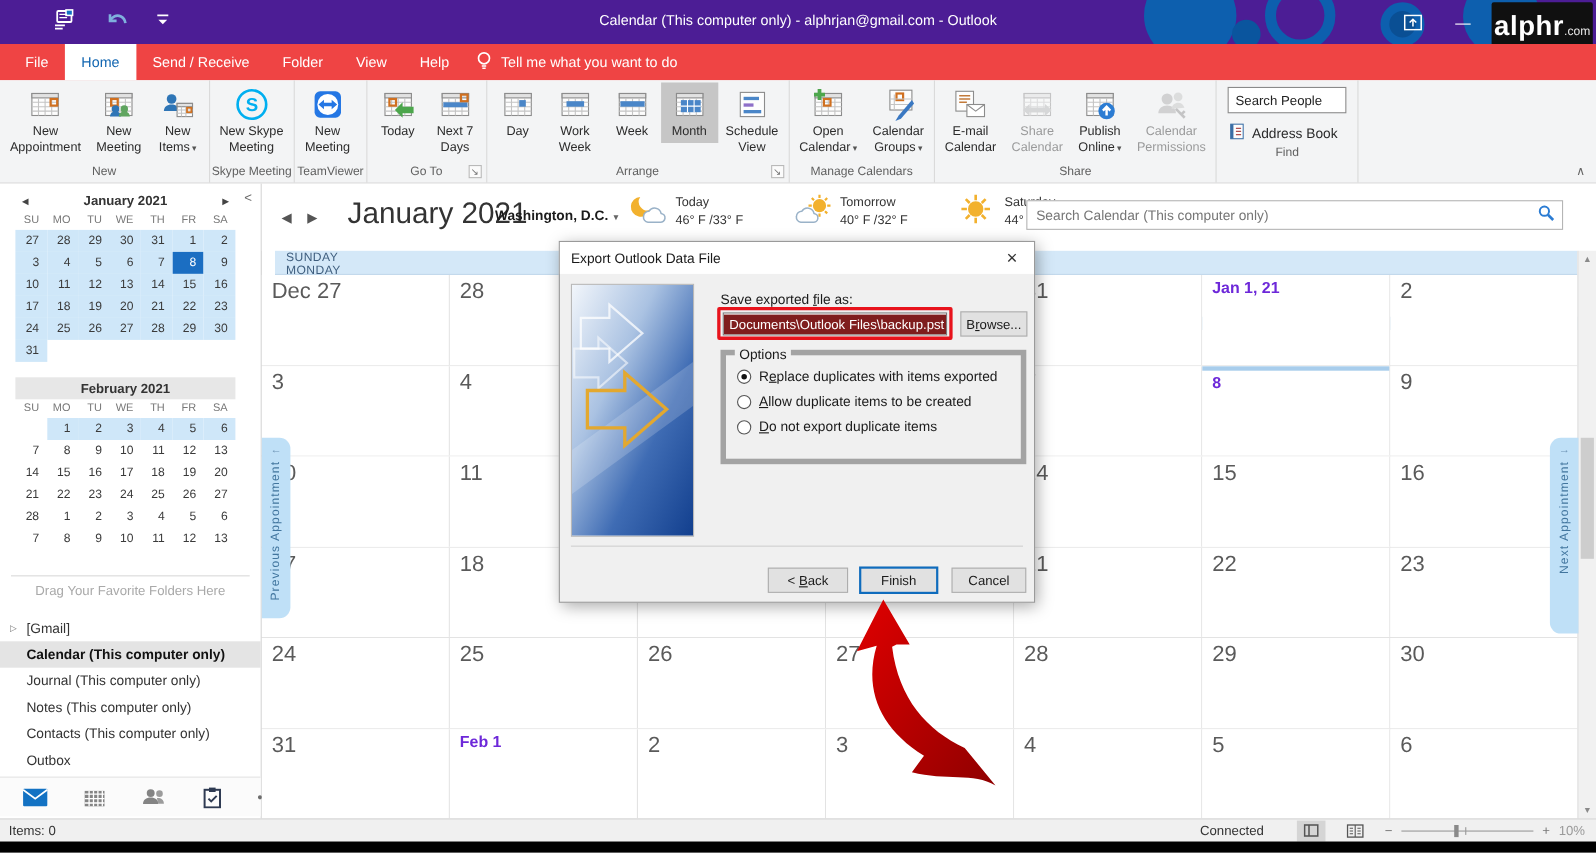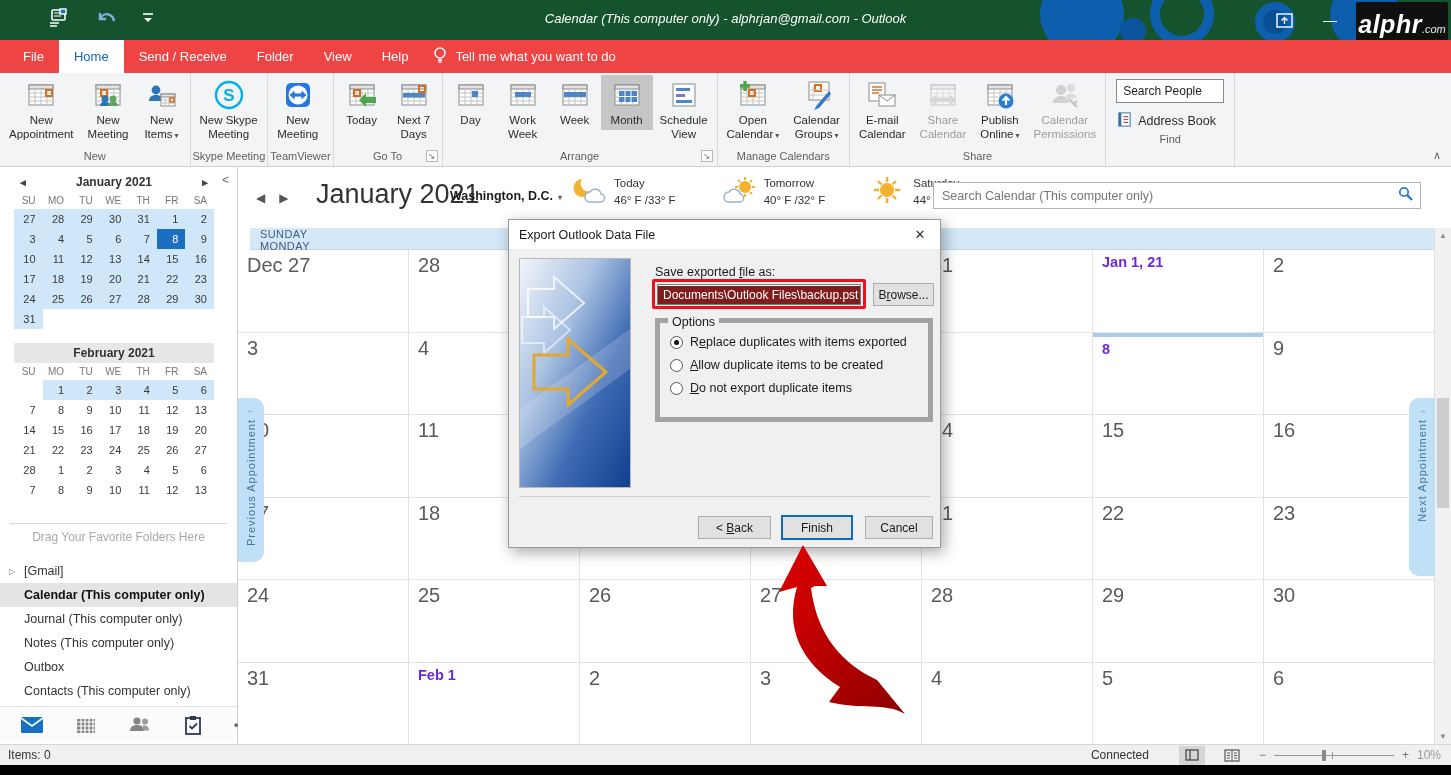--- a/index.html
+++ b/index.html
@@ -1,21 +1,21 @@
 <!DOCTYPE html>
 <html><head>
 <meta charset="utf-8">
 <style>
   * { margin:0; padding:0; box-sizing:border-box; }
   html,body { width:1451px; height:775px; overflow:hidden; }
   body { font-family:"Liberation Sans", sans-serif; background:#000; }
   #app { position:absolute; inset:0; width:1451px; height:775px; background:#fff; }
 
   
-  .titlebar { position:absolute; left:0; top:0; width:1451px; height:40px; background:#14532d; overflow:hidden;font-style:italic; }
+  .titlebar { position:absolute; left:0; top:0; width:1451px; height:40px; background:#4c1d95; overflow:hidden; }
   .deco { position:absolute; border-radius:50%; }
   .deco.d1 { left:1040px; top:-28px; width:84px; height:84px; background:#0d5fae; }
   .deco.d2 { left:1150px; top:-18px; width:64px; height:64px; border:10px solid #0d5fae; background:transparent; }
   .deco.d3 { left:1255px; top:2px;  width:40px; height:40px; border:8px solid #0d5fae; background:#0a4f94; }
   .deco.d4 { left:1120px; top:18px; width:26px; height:26px; background:#0a559e; }
   .deco.d5 { left:1330px; top:-20px; width:70px; height:70px; background:#0d5fae; }
   .qat { position:absolute; left:48px; top:7px; display:flex; align-items:center; gap:26px; }
   .qat svg { display:block; }
   .title-text { position:absolute; left:0; right:0; top:11px; text-align:center; color:#fff; font-size:13px; }
   .win-ctrl { position:absolute; top:0; height:40px; display:flex; align-items:center; justify-content:center; color:#fff; }
@@ -713,24 +713,24 @@
           <div class="folder selected">
             <span>Calendar (This computer only)</span>
           </div>
           <div class="folder">
             <span>Journal (This computer only)</span>
           </div>
           <div class="folder">
             <span>Notes (This computer only)</span>
           </div>
           <div class="folder">
+            <span>Contacts (This computer only)</span>
+          </div>
+          <div class="folder">
             <span>Outbox</span>
-          </div>
-          <div class="folder">
-            <span>Contacts (This computer only)</span>
           </div>
         </div>
       <div class="navicons">
         <span class="ni">
             <svg width="24" height="18" viewBox="0 0 24 18">
               <rect x="1" y="1" width="22" height="16" rx="1" fill="#1372c3"></rect>
               <path d="M1 2l11 8L23 2" fill="none" stroke="#fff" stroke-width="1.6"></path>
             </svg>
           </span>
         <span class="ni">

